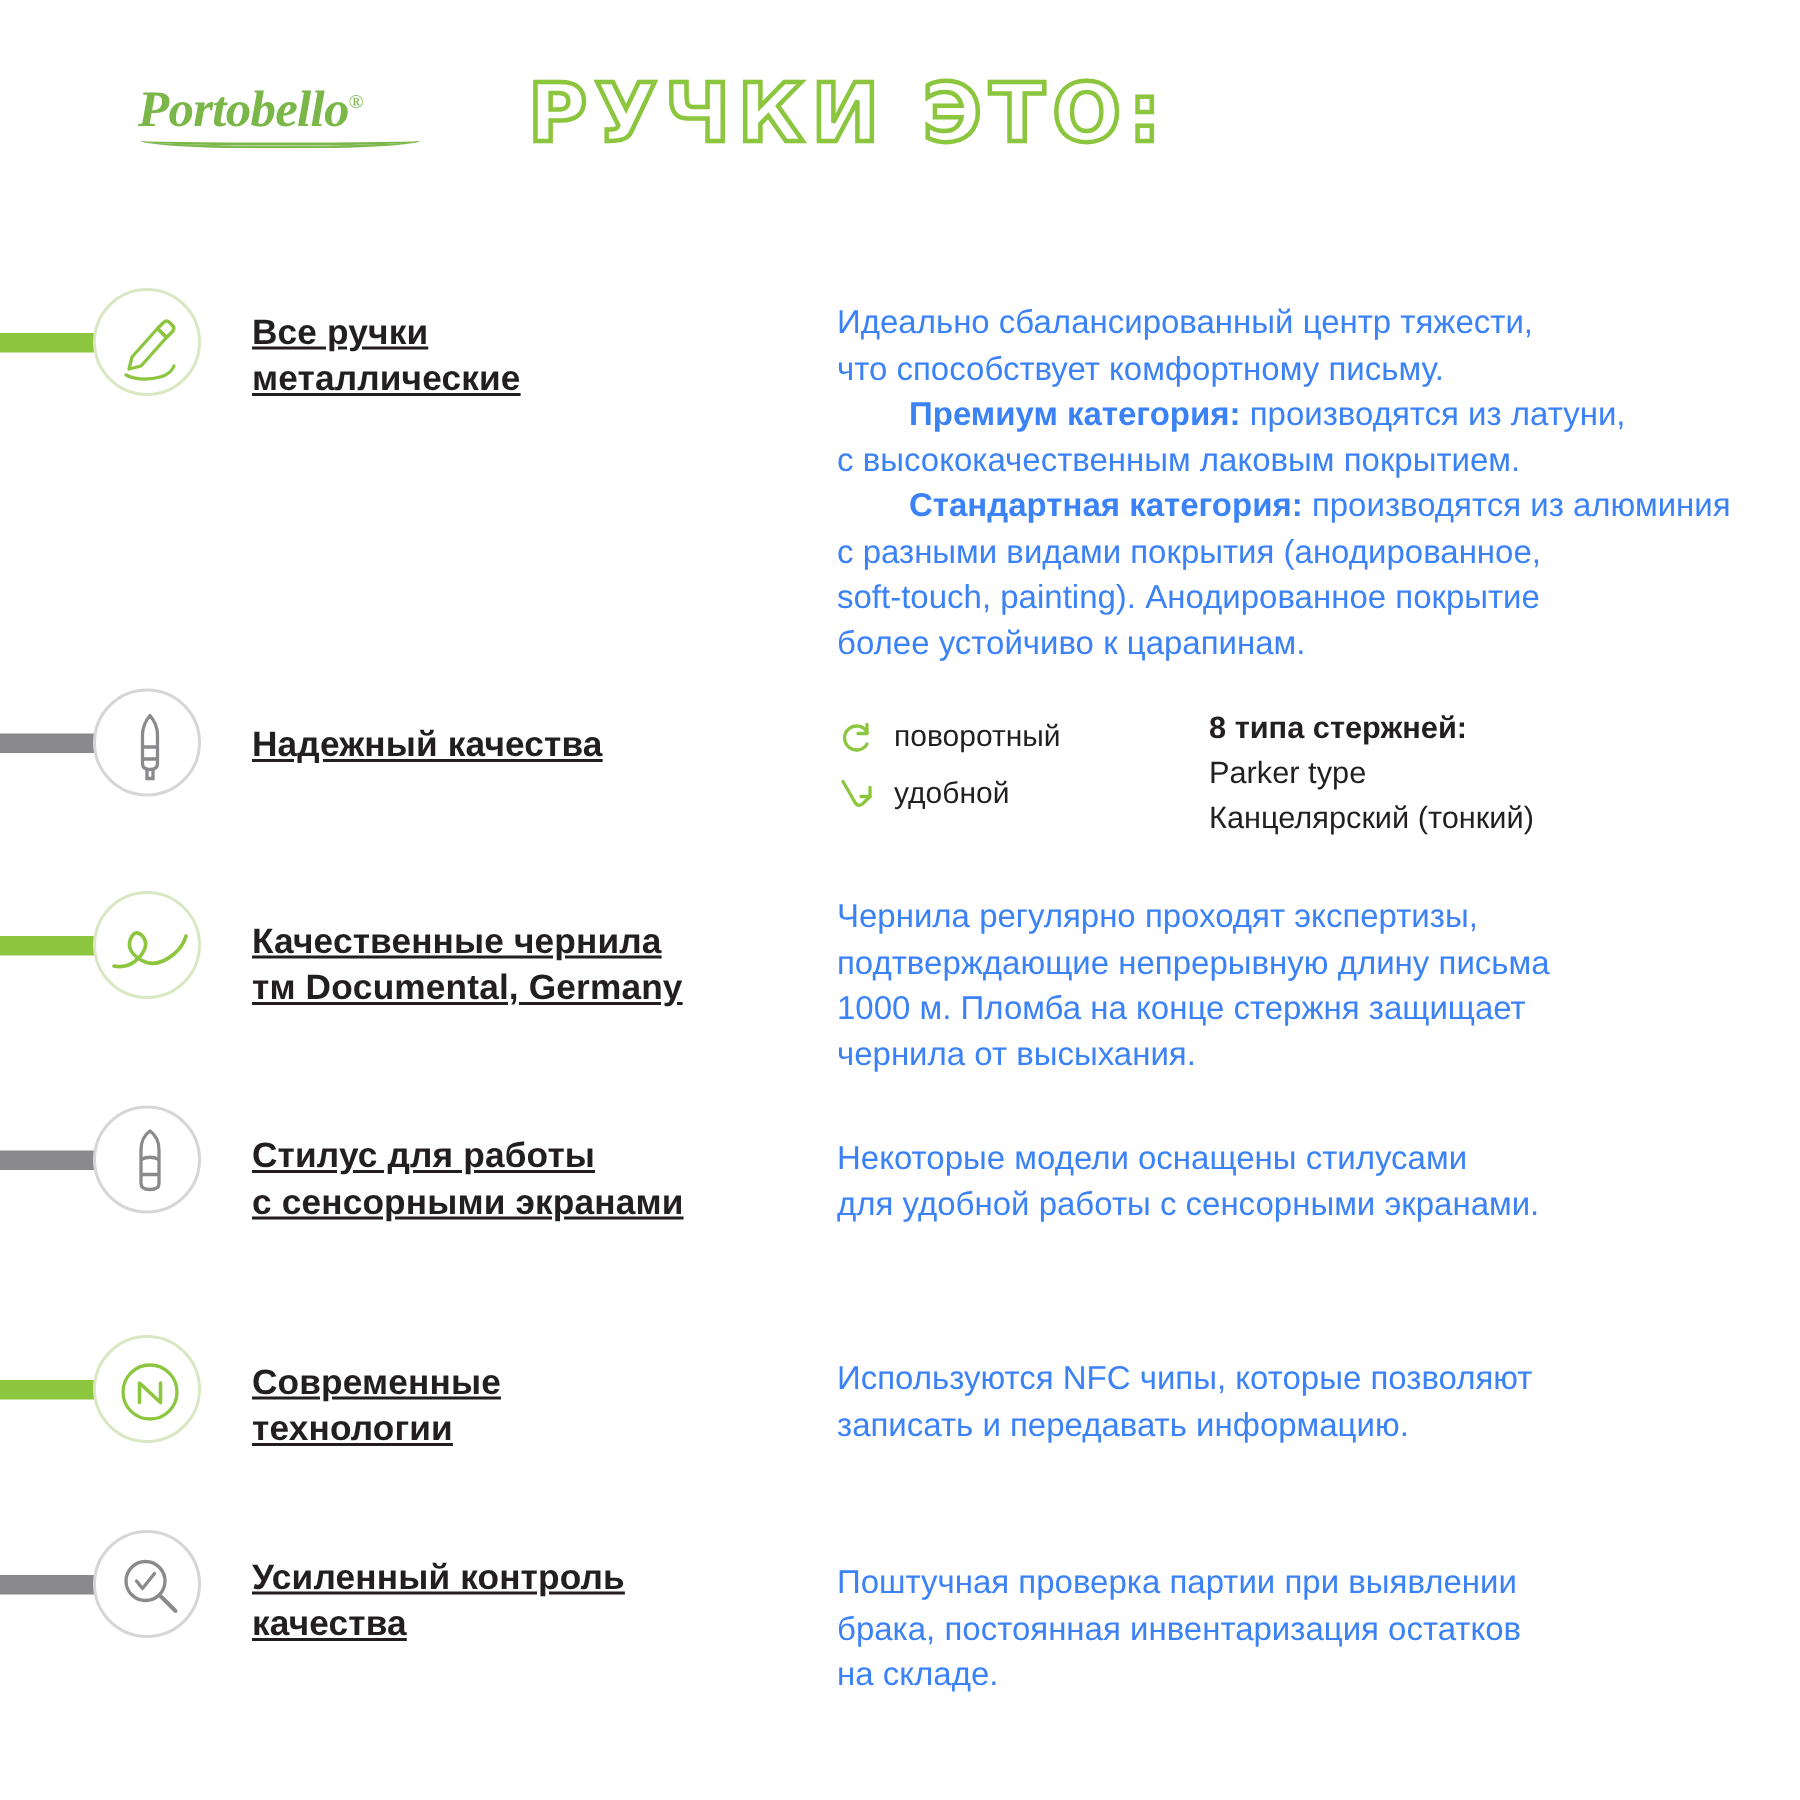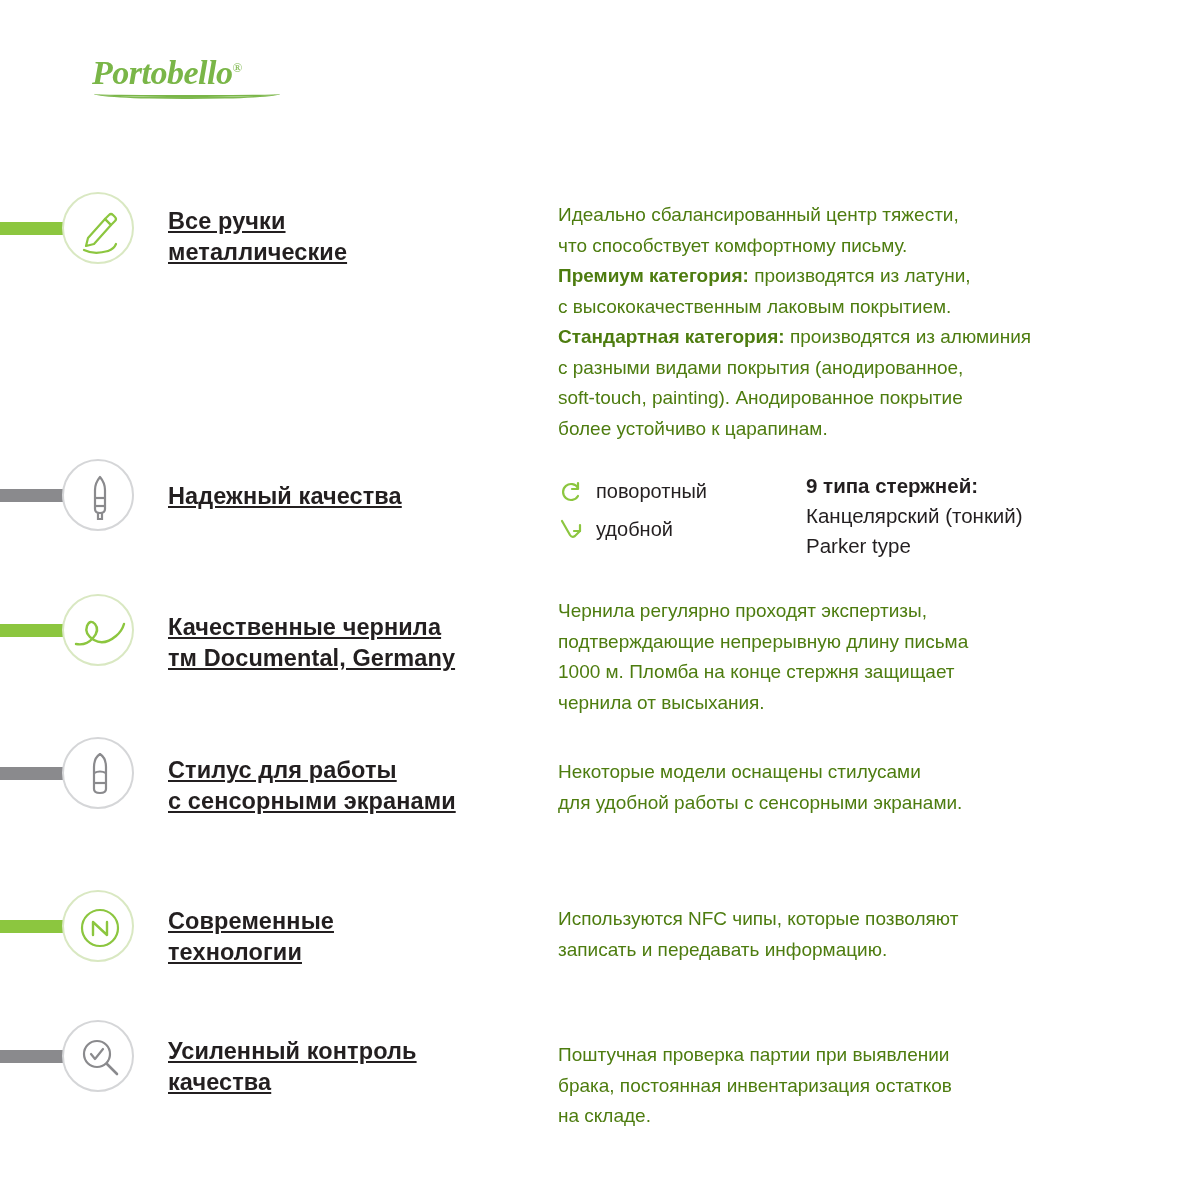--- a/index.html
+++ b/index.html
@@ -127,26 +127,27 @@
     font-weight: bold;
     font-size: 23.5px;
     line-height: 31px;
     color: #231f20;
     letter-spacing: 0.1px;
     text-decoration: underline;
   }
   .body {
     position: absolute;
     left: 558px;
-    font-size: 19px;
+    font-size: 22px;
     line-height: 30.5px;
-    color: #4d7c0f;
+    color: #3b82f6;
   }
   .body b {
     font-weight: bold;
+    margin-left: 48px;
   }
 
   
   .mech {
     position: absolute;
     left: 558px;
     top: 14px;
     width: 620px;
   }
   .mech-item {
@@ -172,20 +173,21 @@
 </head>
 <body>
 
 <div class="page">
 
   <div class="header">
     <div class="logo">
       <div class="logo-text"><span>Portobello</span><span class="logo-reg">®</span></div>
       <div class="logo-underline"></div>
     </div>
+    <div class="headline">РУЧКИ ЭТО:</div>
   </div>
 
   <div class="row" style="top:192px;">
     <div class="bar"></div>
     <div class="badge">
       <svg width="72" height="72" viewBox="0 0 72 72">
         <path d="M24 44 L41 25 L47 31 L30 50 L22 52 Z" fill="none" stroke="#8cc63f" stroke-width="2.2" stroke-linejoin="round"></path>
         <path d="M41 25 L45 21 Q47 19 49 21 L51 23 Q53 25 51 27 L47 31 Z" fill="none" stroke="#8cc63f" stroke-width="2.2" stroke-linejoin="round"></path>
         <path d="M20 56 Q30 61 44 57" fill="none" stroke="#8cc63f" stroke-width="2.2" stroke-linecap="round"></path>
         <path d="M44 57 Q50 55 52 50" fill="none" stroke="#8cc63f" stroke-width="2.2" stroke-linecap="round"></path>
@@ -219,23 +221,23 @@
 
       <div class="mech-icon" style="left:0; top:44px;">
         <svg width="26" height="26" viewBox="0 0 26 26">
           <path d="M4 4 L12 18 Q14 21 17 19 L22 14" fill="none" stroke="#8cc63f" stroke-width="2.2" stroke-linecap="round"></path>
           <path d="M16 14 L22 14 L22 8" fill="none" stroke="#8cc63f" stroke-width="2.2" stroke-linecap="round" stroke-linejoin="round"></path>
         </svg>
       </div>
       <div class="mech-item" style="left:38px; top:42px;">удобной</div>
 
       <div class="mech-right">
-        <div><b>9 типа стержней:</b></div>
+        <div><b>8 типа стержней:</b></div>
+        <div>Parker type</div>
         <div>Канцелярский (тонкий)</div>
-        <div>Parker type</div>
       </div>
     </div>
   </div>
 
   <div class="row" style="top:594px;">
     <div class="bar"></div>
     <div class="badge">
       <svg width="72" height="72" viewBox="0 0 72 72">
         <path d="M12 48 Q22 50 29 42 Q36 34 31 28 Q26 23 23 30 Q20 38 30 44 Q40 50 52 40 Q58 35 60 28" fill="none" stroke="#8cc63f" stroke-width="2.4" stroke-linecap="round"></path>
       </svg>

